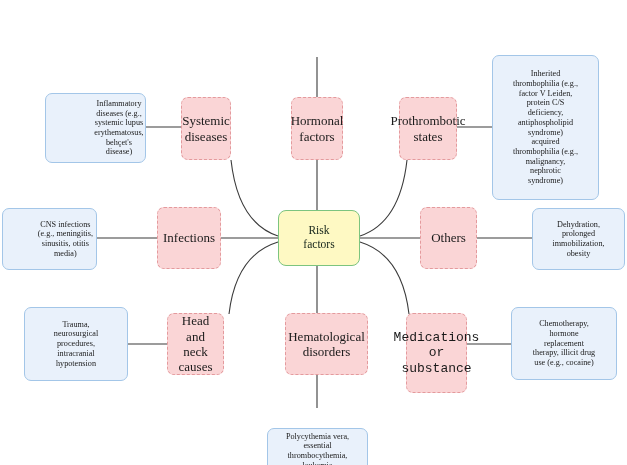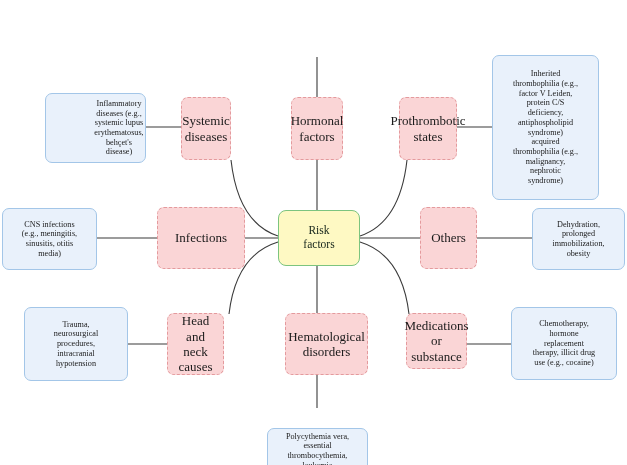--- a/index.html
+++ b/index.html
@@ -112,40 +112,40 @@
   <div class="node cat-node" style="left:291px; top:97px; width:52px; height:63px;">
     <span class="txt">Hormonal
 factors</span>
   </div>
 
   <div class="node cat-node" style="left:399px; top:97px; width:58px; height:63px;">
     <span class="txt">Prothrombotic
 states</span>
   </div>
 
-  <div class="node cat-node" style="left:157px; top:207px; width:88px; height:62px;">
+  <div class="node cat-node" style="left:157px; top:207px; width:64px; height:62px;">
     <span class="txt">Infections</span>
   </div>
 
   <div class="node cat-node" style="left:420px; top:207px; width:57px; height:62px;">
     <span class="txt">Others</span>
   </div>
 
   <div class="node cat-node" style="left:167px; top:313px; width:57px; height:62px;">
     <span class="txt">Head and
 neck
 causes</span>
   </div>
 
   <div class="node cat-node" style="left:285px; top:313px; width:83px; height:62px;">
     <span class="txt">Hematological
 disorders</span>
   </div>
 
-  <div class="node cat-node" style="left:406px; top:313px; width:61px; height:56px;">
+  <div class="node cat-node" style="left:406px; top:313px; width:61px; height:80px;font-family:Liberation Mono, monospace;">
     <span class="txt">Medications
 or
 substance</span>
   </div>
 
 
   <div class="node detail-node" style="left:492px; top:55px; width:107px; height:145px;">
     <span class="txt">Inherited
 thrombophilia (e.g.,
 factor V Leiden,
@@ -161,21 +161,21 @@
   </div>
 
   <div class="node detail-node" style="left:45px; top:93px; width:101px; height:70px;padding-left:47px;">
     <span class="txt">Inflammatory
 diseases (e.g.,
 systemic lupus
 erythematosus,
 behçet's disease)</span>
   </div>
 
-  <div class="node detail-node" style="left:2px; top:208px; width:95px; height:62px;">
+  <div class="node detail-node" style="left:2px; top:208px; width:95px; height:62px;justify-content:flex-end;">
     <span class="txt">CNS infections
 (e.g., meningitis,
 sinusitis, otitis
 media)</span>
   </div>
 
   <div class="node detail-node" style="left:532px; top:208px; width:93px; height:62px;">
     <span class="txt">Dehydration,
 prolonged
 immobilization,

